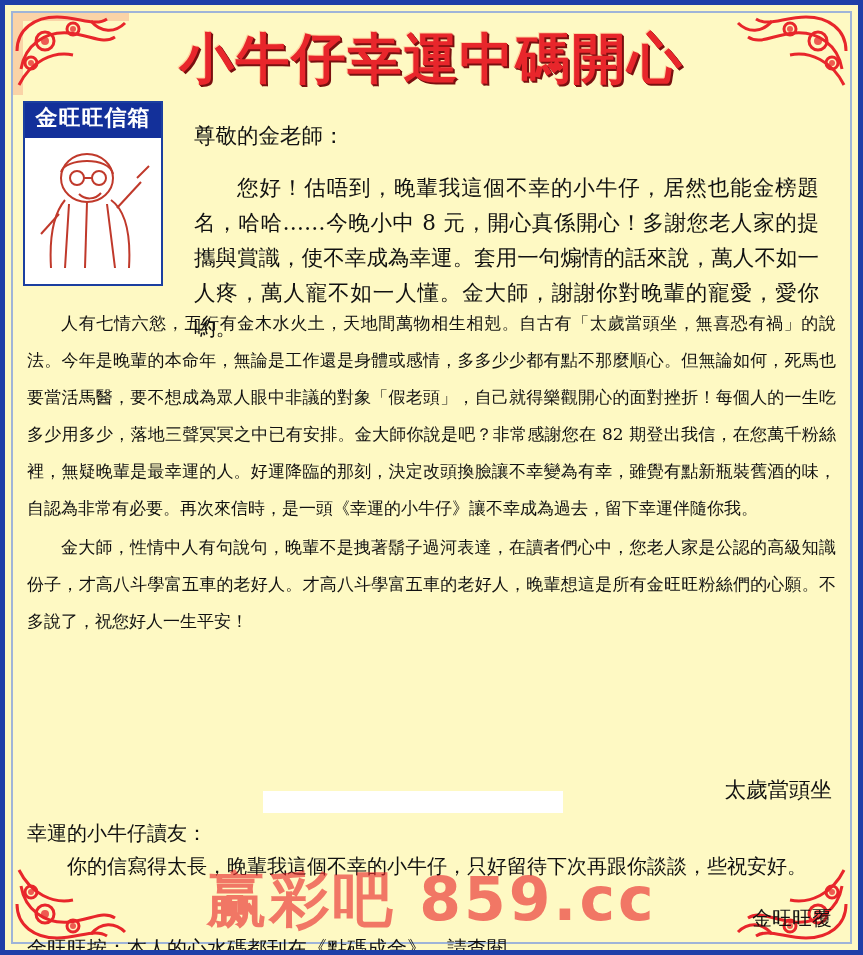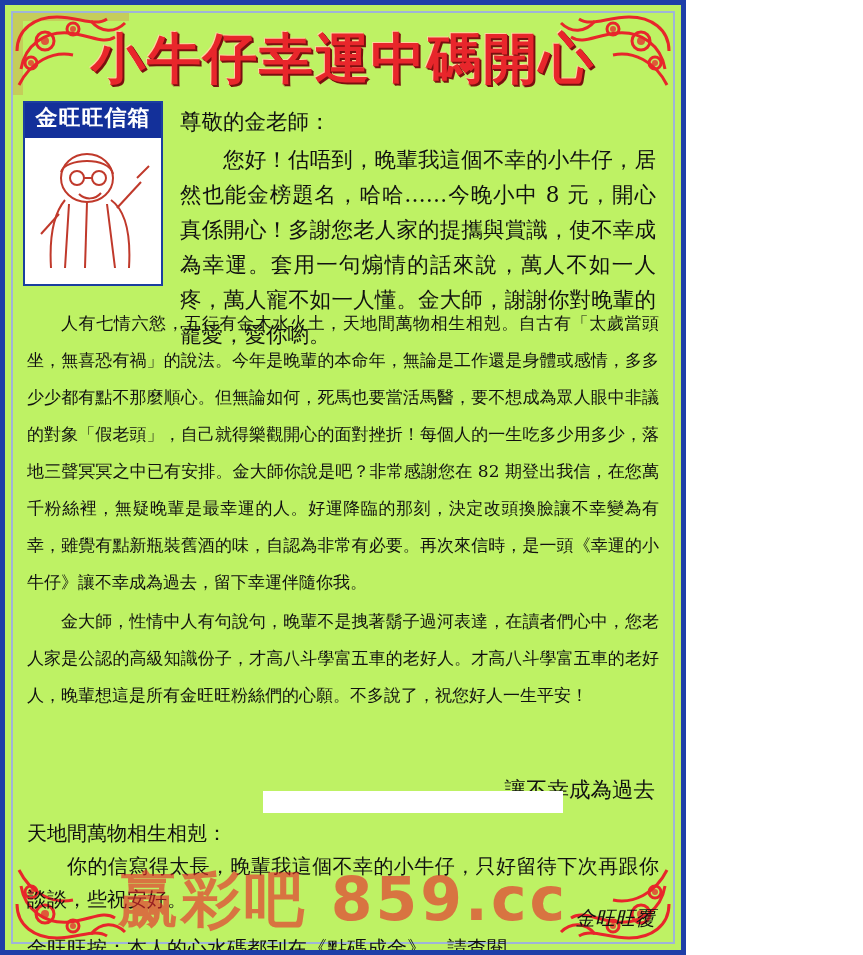--- a/index.html
+++ b/index.html
@@ -9,23 +9,23 @@
   body {
     width: 863px;
     height: 955px;
     background: #ffffff;
     font-family: "DejaVu Serif", "Liberation Serif", serif;
     overflow: hidden;
   }
 
   .page {
     position: relative;
-    width: 686px;
+    width: 863px;
     height: 955px;
-    background: #bef264;
+    background: #fef9c3;
     box-sizing: border-box;
     border: 5px solid #1f3fa8;
     overflow: hidden;
   }
 
   .inner-frame {
     position: absolute;
     left: 6px;
     top: 6px;
     right: 6px;
@@ -95,21 +95,21 @@
     position: absolute;
     left: 172px;
     right: 22px;
     top: 96px;
     font-size: 21.5px;
     line-height: 35px;
     color: #111111;
     text-align: justify;
   }
   .letter p {
-    margin: 3px;
+    margin: 17px;
   }
   .indent2 { text-indent: 2em; }
 
   .body-block {
     position: absolute;
     left: 22px;
     right: 22px;
     top: 300px;
     font-size: 17px;
     line-height: 37px;
@@ -141,21 +141,20 @@
   }
   .reply-block .salutation { text-indent: 0; margin: 0; }
   .reply-block p { margin: 0; text-indent: 2em; }
 
   .reply-sign {
     position: absolute;
     right: 26px;
     top: 900px;
     font-size: 20px;
     color: #111111;
-    font-style: italic;
   }
 
   .postscript {
     position: absolute;
     left: 22px;
     right: 22px;
     top: 930px;
     font-size: 20px;
     color: #111111;
   }
@@ -293,26 +292,26 @@
   <div class="letter">
     <p>尊敬的金老師：</p>
     <p class="indent2">您好！估唔到，晚輩我這個不幸的小牛仔，居然也能金榜題名，哈哈……今晚小中 8 元，開心真係開心！多謝您老人家的提攜與賞識，使不幸成為幸運。套用一句煽情的話來說，萬人不如一人疼，萬人寵不如一人懂。金大師，謝謝你對晚輩的寵愛，愛你喲。</p>
   </div>
 
   <div class="body-block">
     <p>人有七情六慾，五行有金木水火土，天地間萬物相生相剋。自古有「太歲當頭坐，無喜恐有禍」的說法。今年是晚輩的本命年，無論是工作還是身體或感情，多多少少都有點不那麼順心。但無論如何，死馬也要當活馬醫，要不想成為眾人眼中非議的對象「假老頭」，自己就得樂觀開心的面對挫折！每個人的一生吃多少用多少，落地三聲冥冥之中已有安排。金大師你說是吧？非常感謝您在 82 期登出我信，在您萬千粉絲裡，無疑晚輩是最幸運的人。好運降臨的那刻，決定改頭換臉讓不幸變為有幸，雖覺有點新瓶裝舊酒的味，自認為非常有必要。再次來信時，是一頭《幸運的小牛仔》讓不幸成為過去，留下幸運伴隨你我。</p>
     <p>金大師，性情中人有句說句，晚輩不是拽著鬍子過河表達，在讀者們心中，您老人家是公認的高級知識份子，才高八斗學富五車的老好人。才高八斗學富五車的老好人，晚輩想這是所有金旺旺粉絲們的心願。不多說了，祝您好人一生平安！</p>
   </div>
 
-  <div class="sign-right">讓不幸成為過去</div>
+  <div class="sign-right">太歲當頭坐</div>
 
   <div class="white-strip"></div>
 
   <div class="reply-block">
-    <p class="salutation">天地間萬物相生相剋：</p>
+    <p class="salutation">幸運的小牛仔讀友：</p>
     <p>你的信寫得太長，晚輩我這個不幸的小牛仔，只好留待下次再跟你談談，些祝安好。</p>
   </div>
 
   <div class="reply-sign">金旺旺覆</div>
 
   <div class="postscript">金旺旺按：本人的心水碼都刊在《點碼成金》，請查閱。</div>
 
   <div class="watermark">赢彩吧 859.cc</div>
 
 </div>

